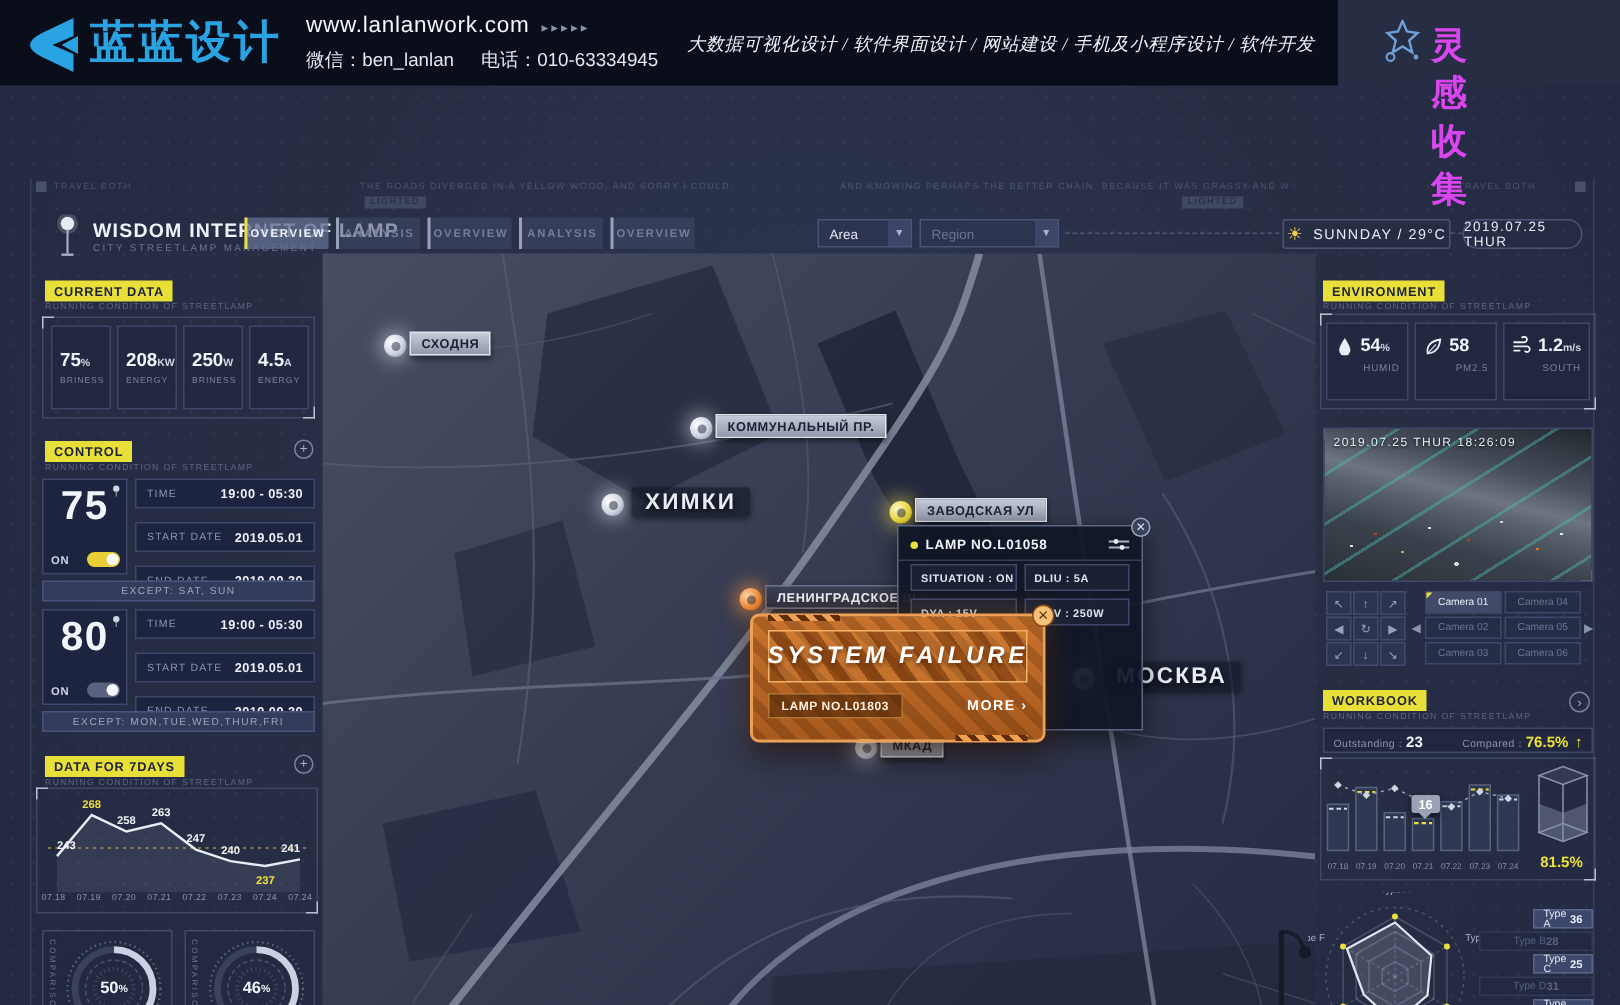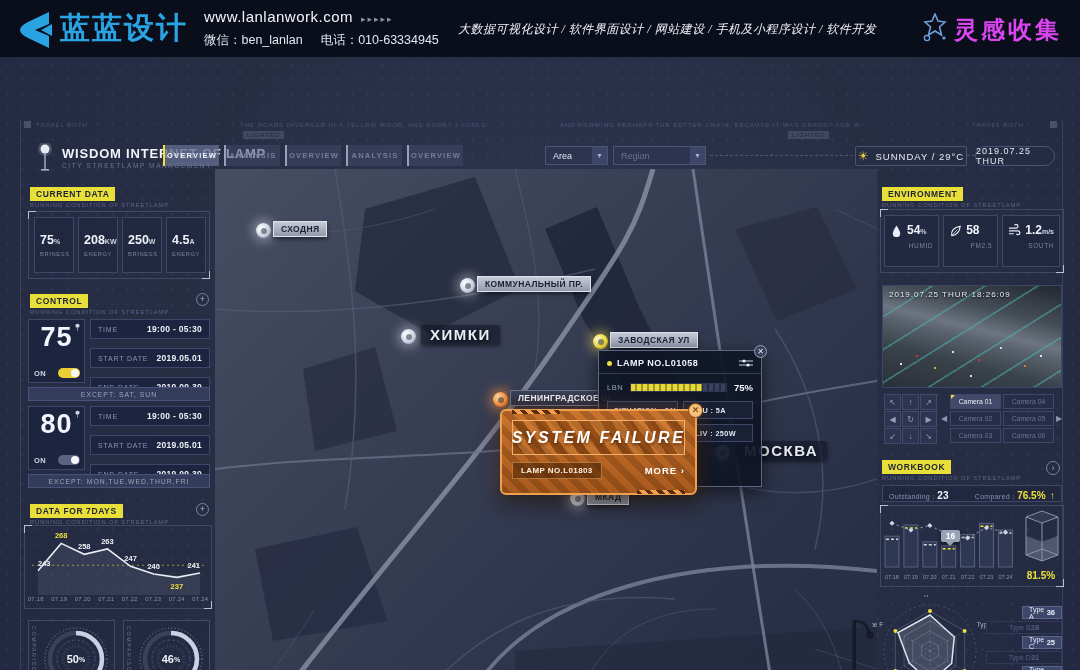--- a/index.html
+++ b/index.html
@@ -1,19 +1,19 @@
 <!DOCTYPE html>
 <html><head>
 <meta charset="utf-8">
 <style>
   html,body{margin:0;padding:0;background:#10141f;}
   *{box-sizing:border-box;font-family:"Liberation Sans","DejaVu Sans",sans-serif;}
   .stage{position:relative;width:1080px;height:670px;overflow:hidden;background:#272e44;}
   
-  .banner{position:absolute;left:0;top:0;width:1080px;height:57px;background:#0a0e1b;z-index:20;}
+  .banner{position:absolute;left:0;top:0;width:892px;height:57px;background:#0a0e1b;z-index:20;}
   .logo-icon{position:absolute;left:16px;top:9px;width:40px;height:40px;}
   .logo-text{position:absolute;left:60px;top:8px;font-size:30px;font-weight:bold;color:#2aa3e2;letter-spacing:2px;}
   .b-web{position:absolute;left:204px;top:8px;font-size:15px;color:#f2f5fa;letter-spacing:.5px;}
   .b-web .arr{font-size:9px;color:#8a93a8;margin-left:8px;letter-spacing:2px;}
   .b-contact{position:absolute;left:204px;top:32px;font-size:12.5px;color:#e2e7f0;}
   .b-contact span{margin-right:18px;}
   .b-services{position:absolute;left:458px;top:21px;font-size:12px;color:#eef1f6;font-family:"Liberation Serif","DejaVu Serif",serif;font-style:italic;letter-spacing:.5px;}
   .collect-icon{position:absolute;left:920px;top:13px;width:30px;height:30px;}
   .collect-text{position:absolute;left:954px;top:14px;font-size:24px;font-weight:bold;color:#d946ef;letter-spacing:3px;font-family:"Liberation Serif","DejaVu Serif",serif;}
   
@@ -428,27 +428,20 @@
         <div class="hd">
           <span class="dot"></span>
           <span class="t">LAMP NO.L01058</span>
           <svg class="sliders" viewBox="0 0 14 10">
             <line x1="0" y1="3" x2="14" y2="3" stroke="#aab2c8" stroke-width="1.2"></line>
             <line x1="0" y1="7" x2="14" y2="7" stroke="#aab2c8" stroke-width="1.2"></line>
             <circle cx="5" cy="3" r="1.6" fill="#e8edf6"></circle>
               <circle cx="9" cy="7" r="1.6" fill="#e8edf6"></circle>
           </svg>
         </div>
-        <div class="lbn-row">
-          <span class="ll">LBN</span>
-          <span class="segbar">
-              <span class="segfill" id="lbn-fill" style="width: 75%;"></span>
-            </span>
-          <span class="lv">75%</span>
-        </div>
         <div class="pgrid" id="popup-fields">
             <div class="pcell">SITUATION : ON</div>
             <div class="pcell">DLIU : 5A</div>
             <div class="pcell">DYA : 15V</div>
             <div class="pcell">DLIV : 250W</div>
           </div>
       </div>
 
       
       <div class="alert" style="left:285px;top:240px;">

